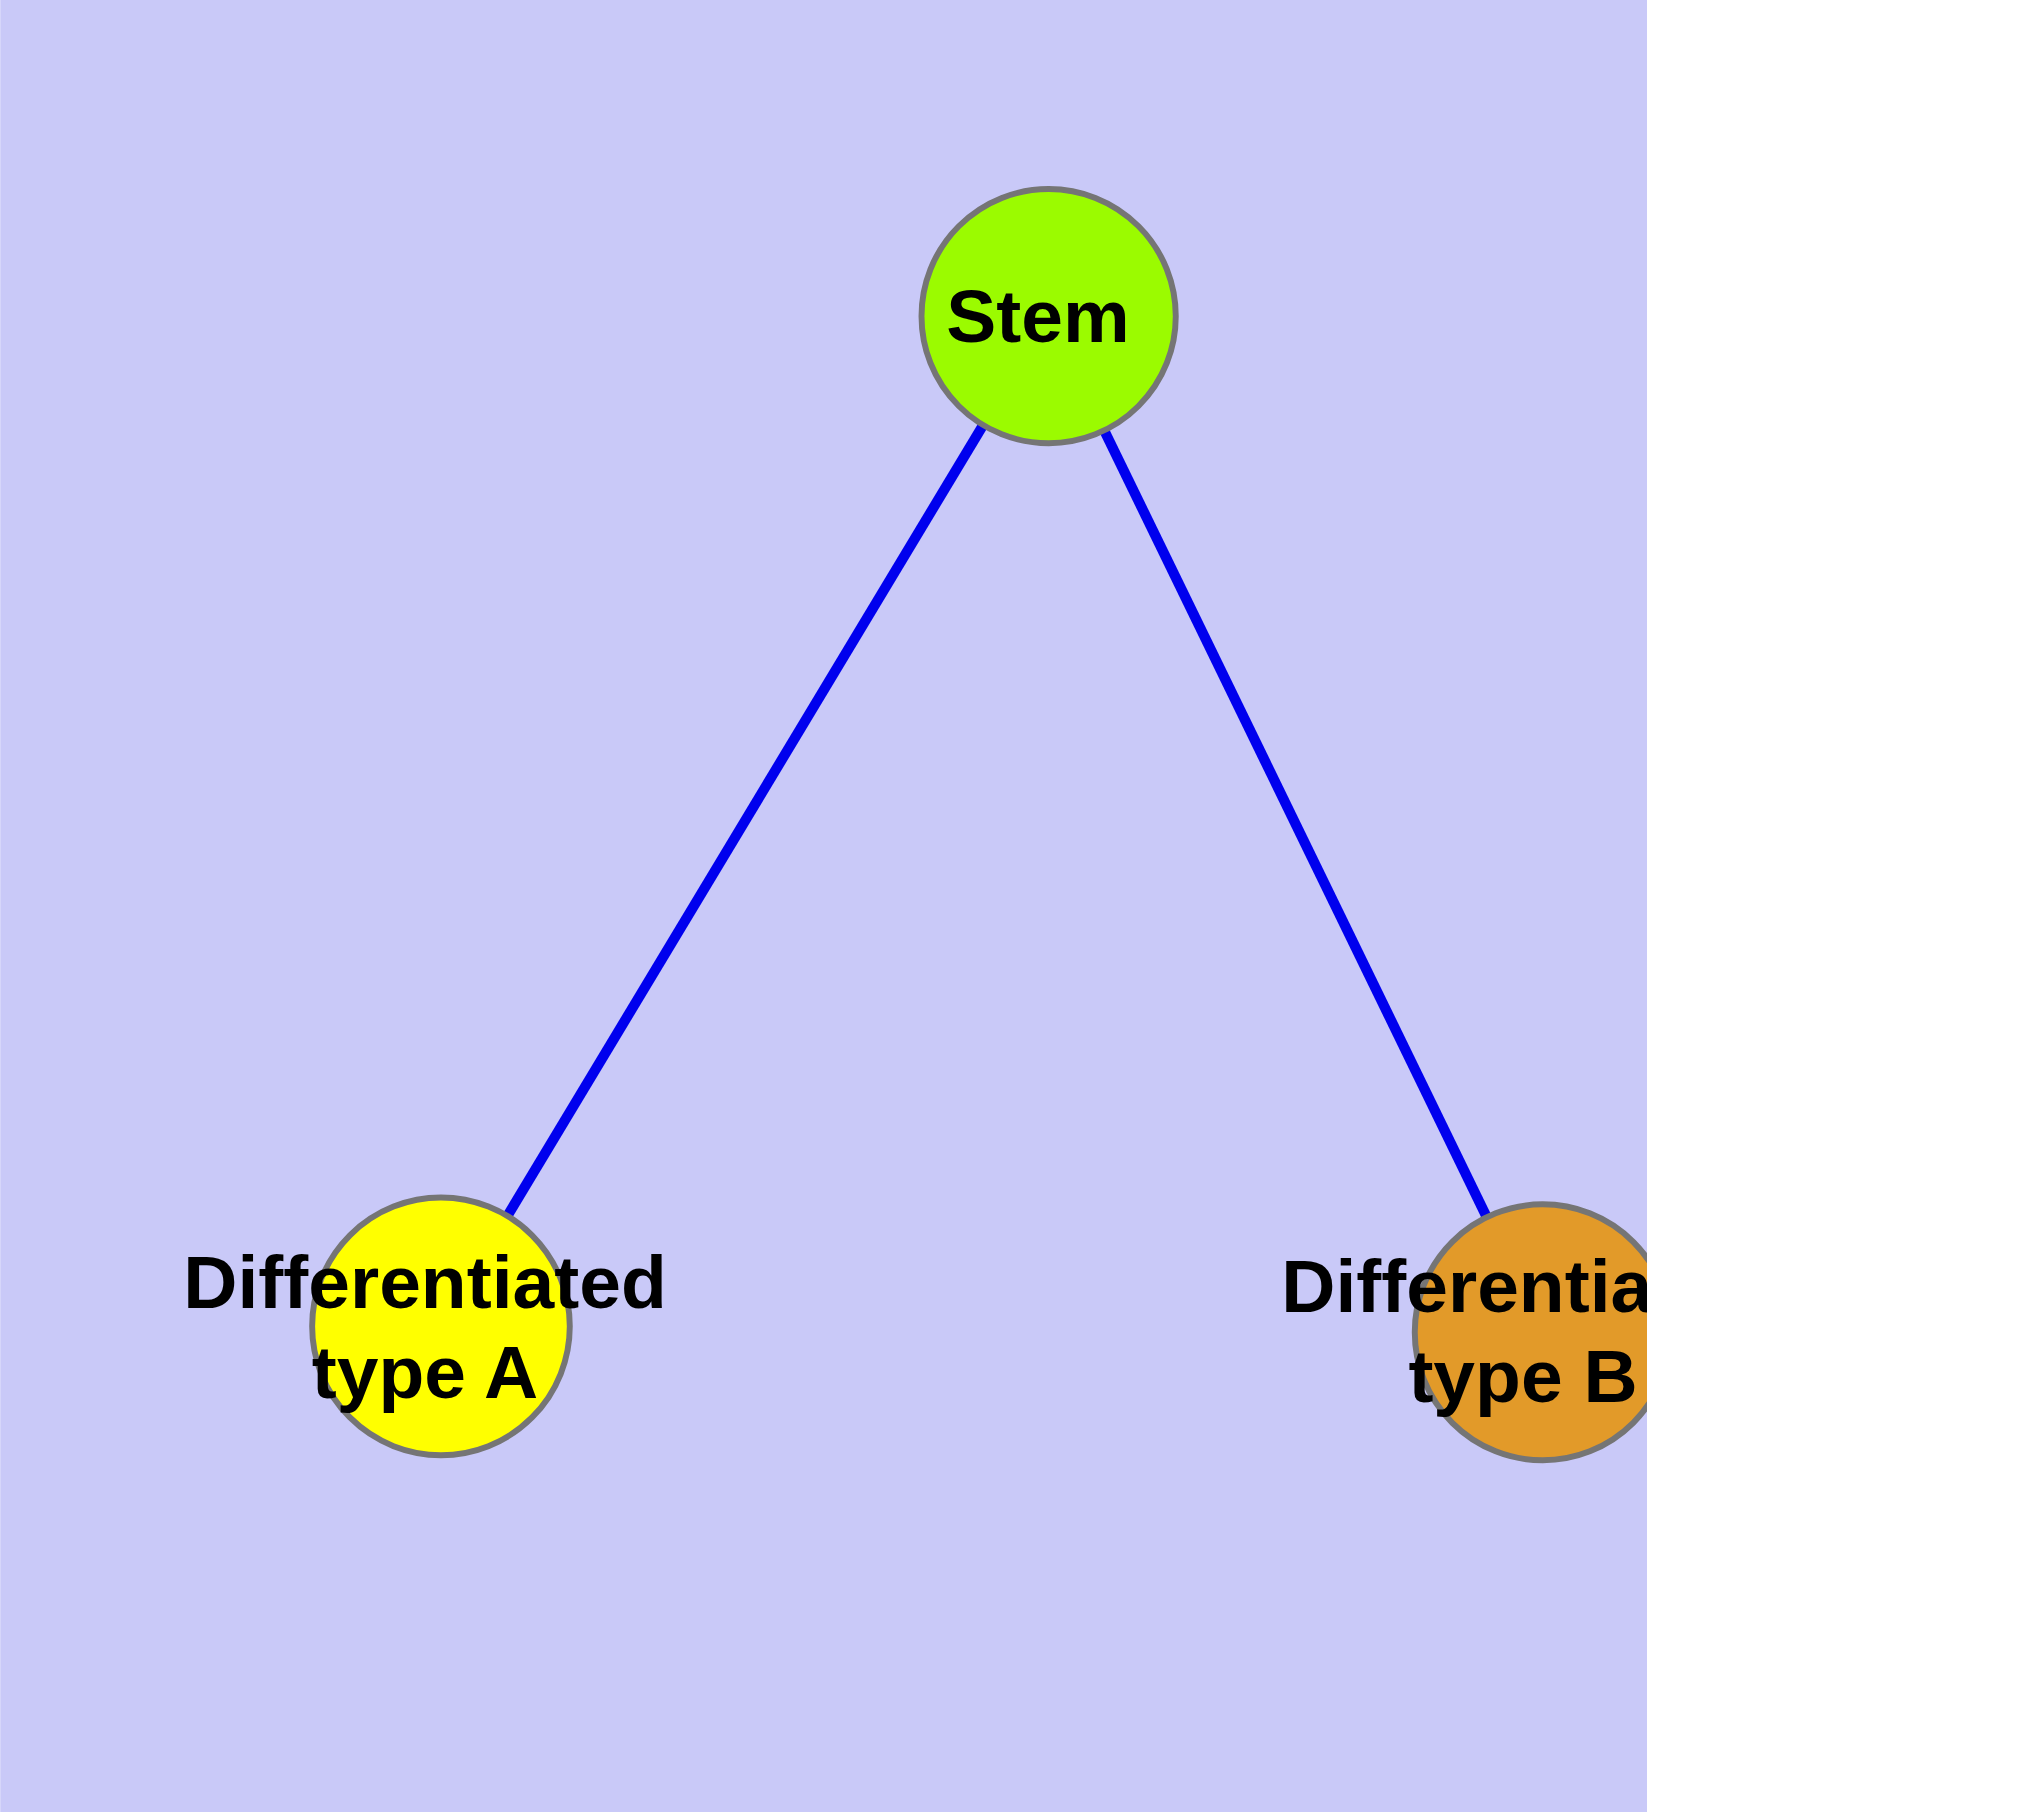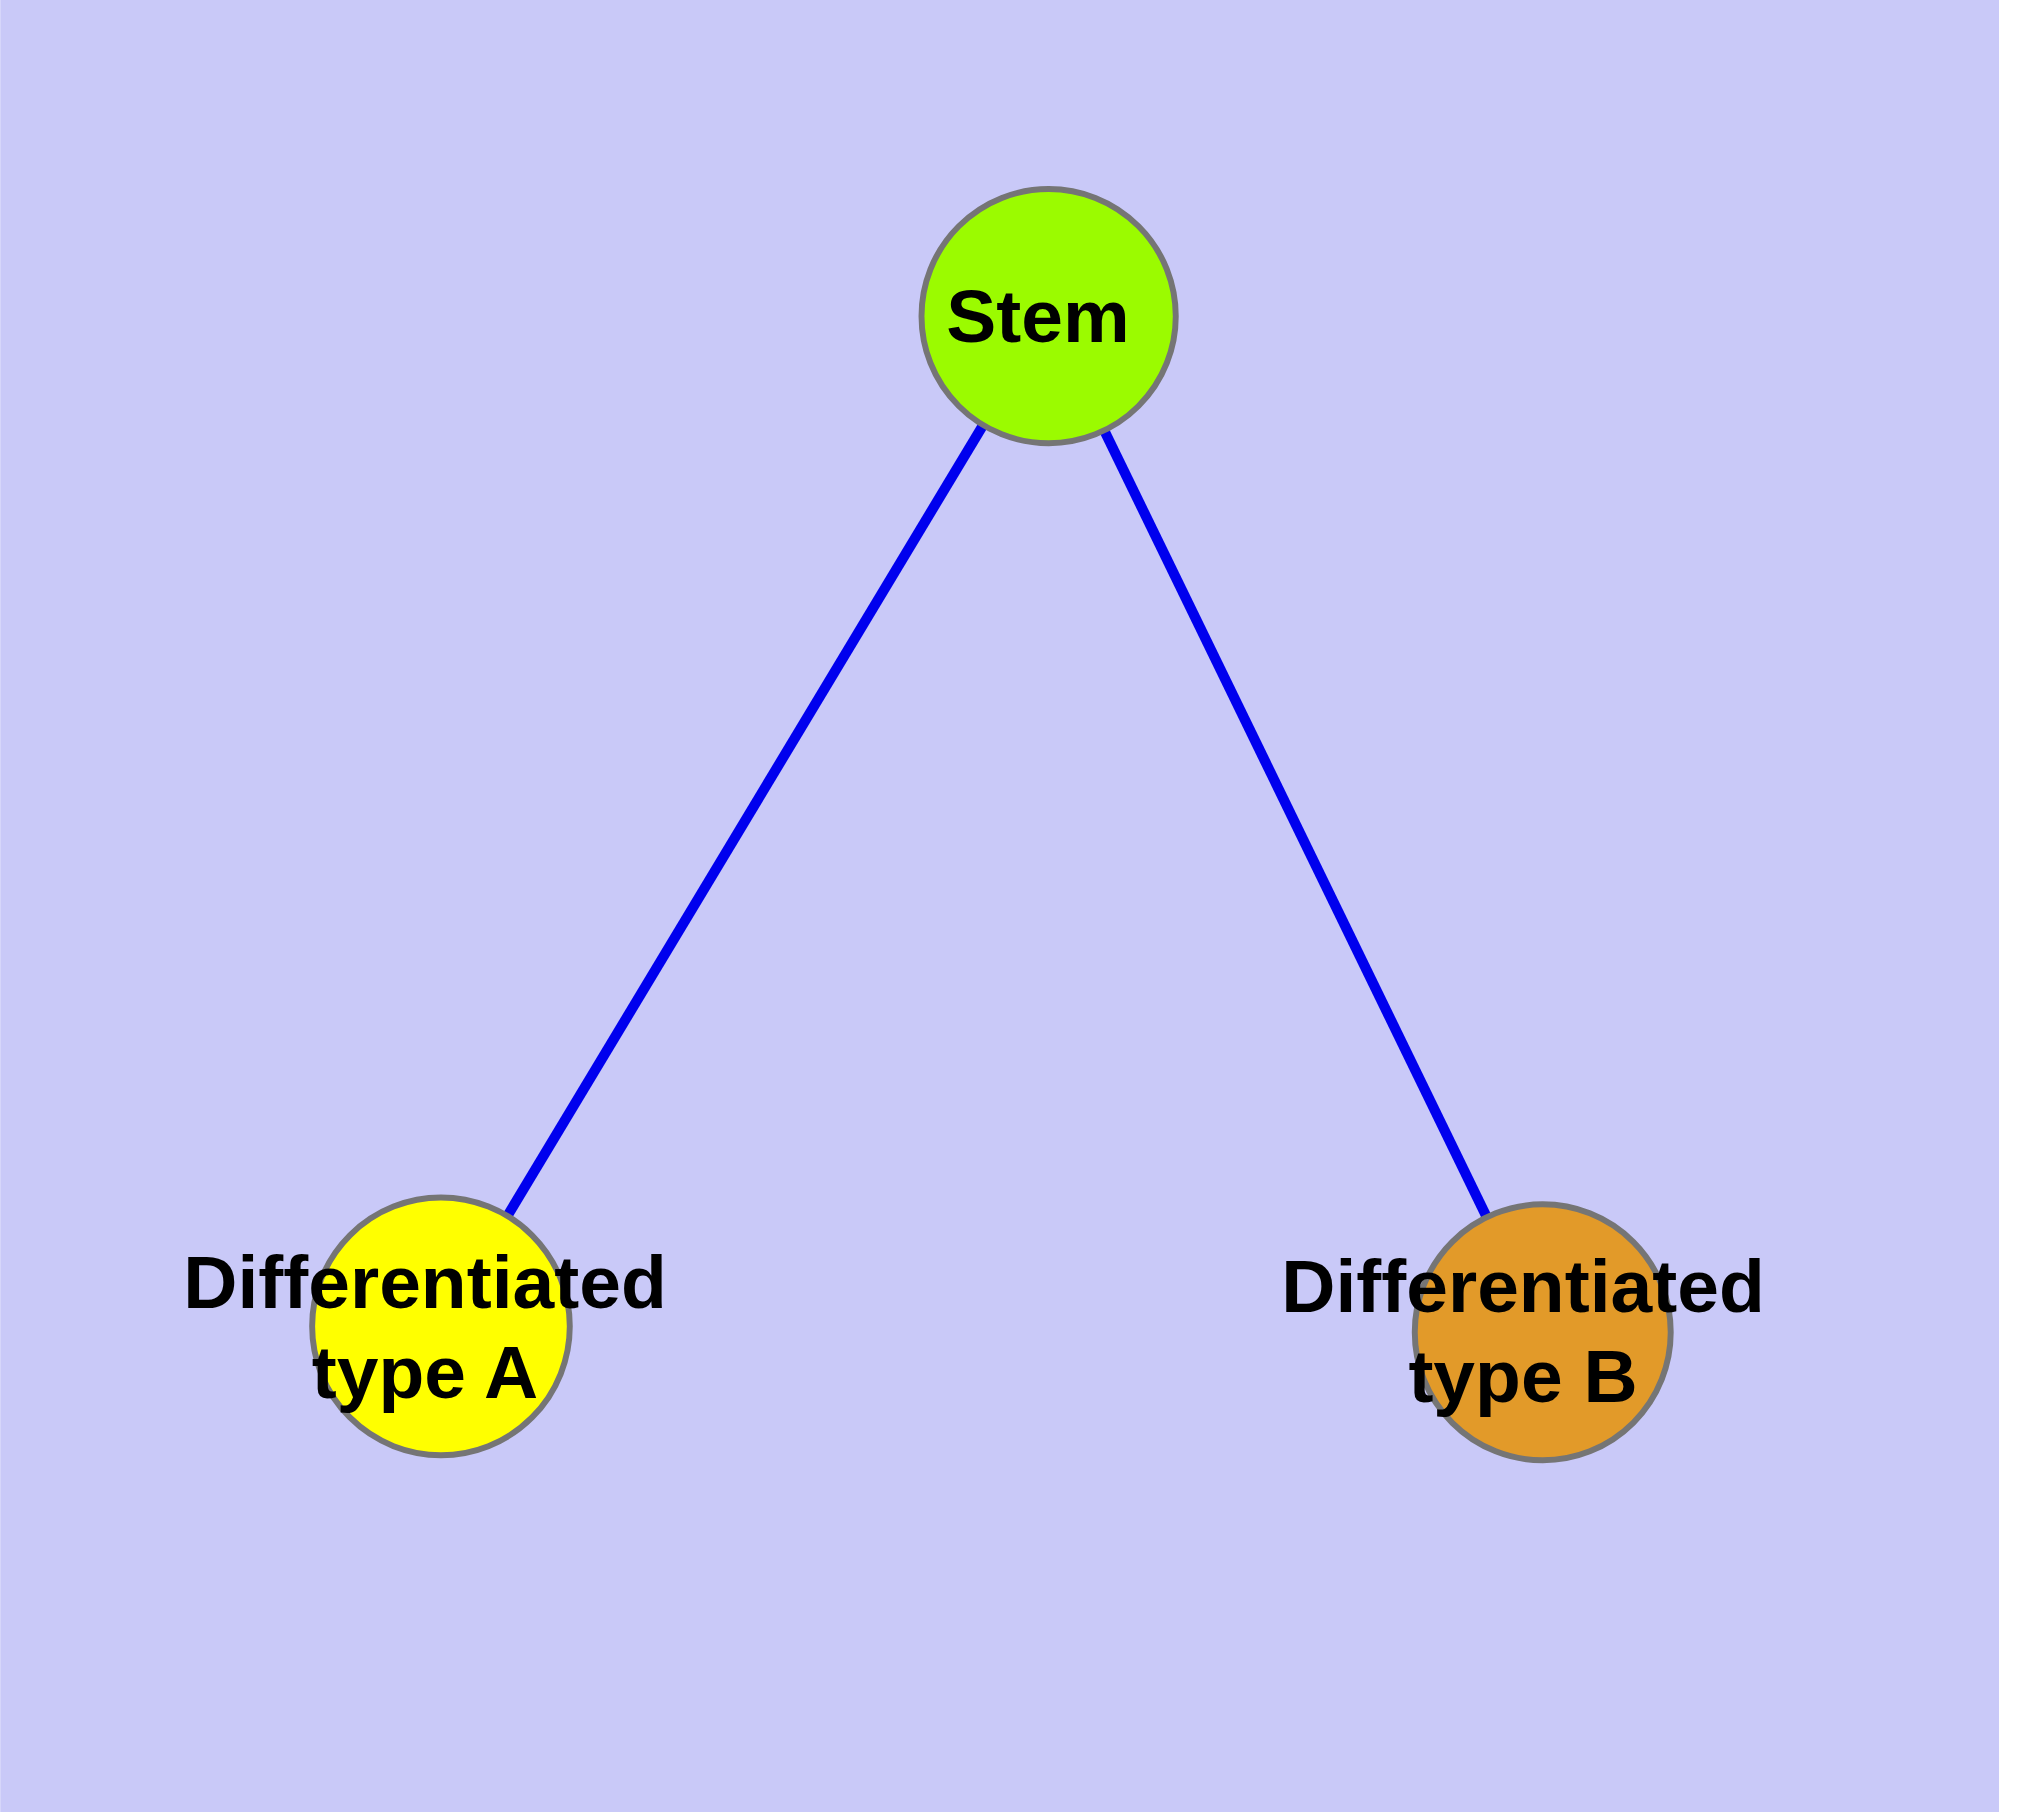--- a/index.html
+++ b/index.html
@@ -7,21 +7,21 @@
     padding: 0;
     background: #ffffff;
   }
   body {
     width: 2021px;
     height: 1812px;
     font-family: "Liberation Sans", sans-serif;
   }
   .canvas {
     position: relative;
-    width: 1999px;
+    width: 1647px;
     height: 1812px;
     overflow: hidden;
   }
   .canvas svg {
     position: absolute;
     left: 0;
     top: 0;
     display: block;
   }
   .node-label {

